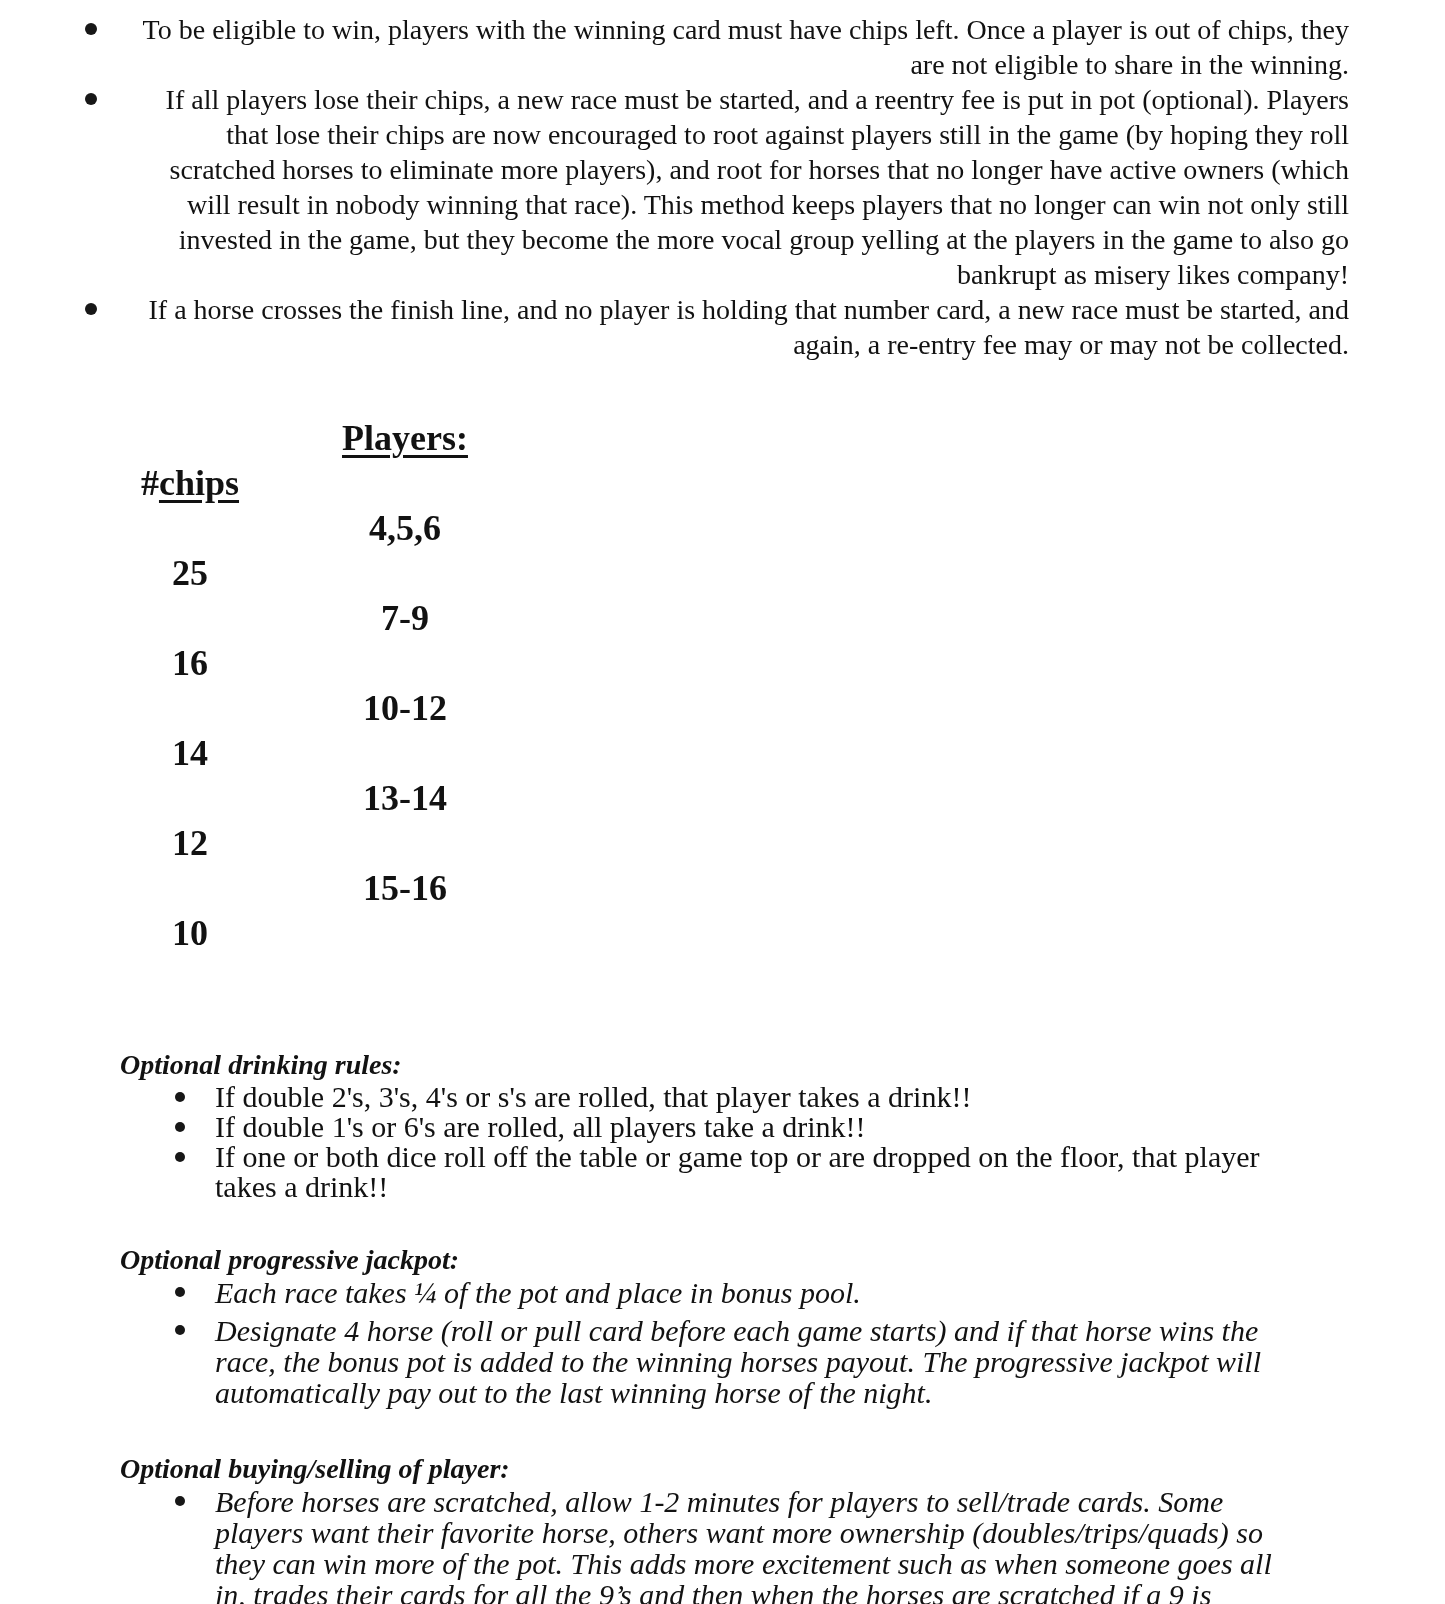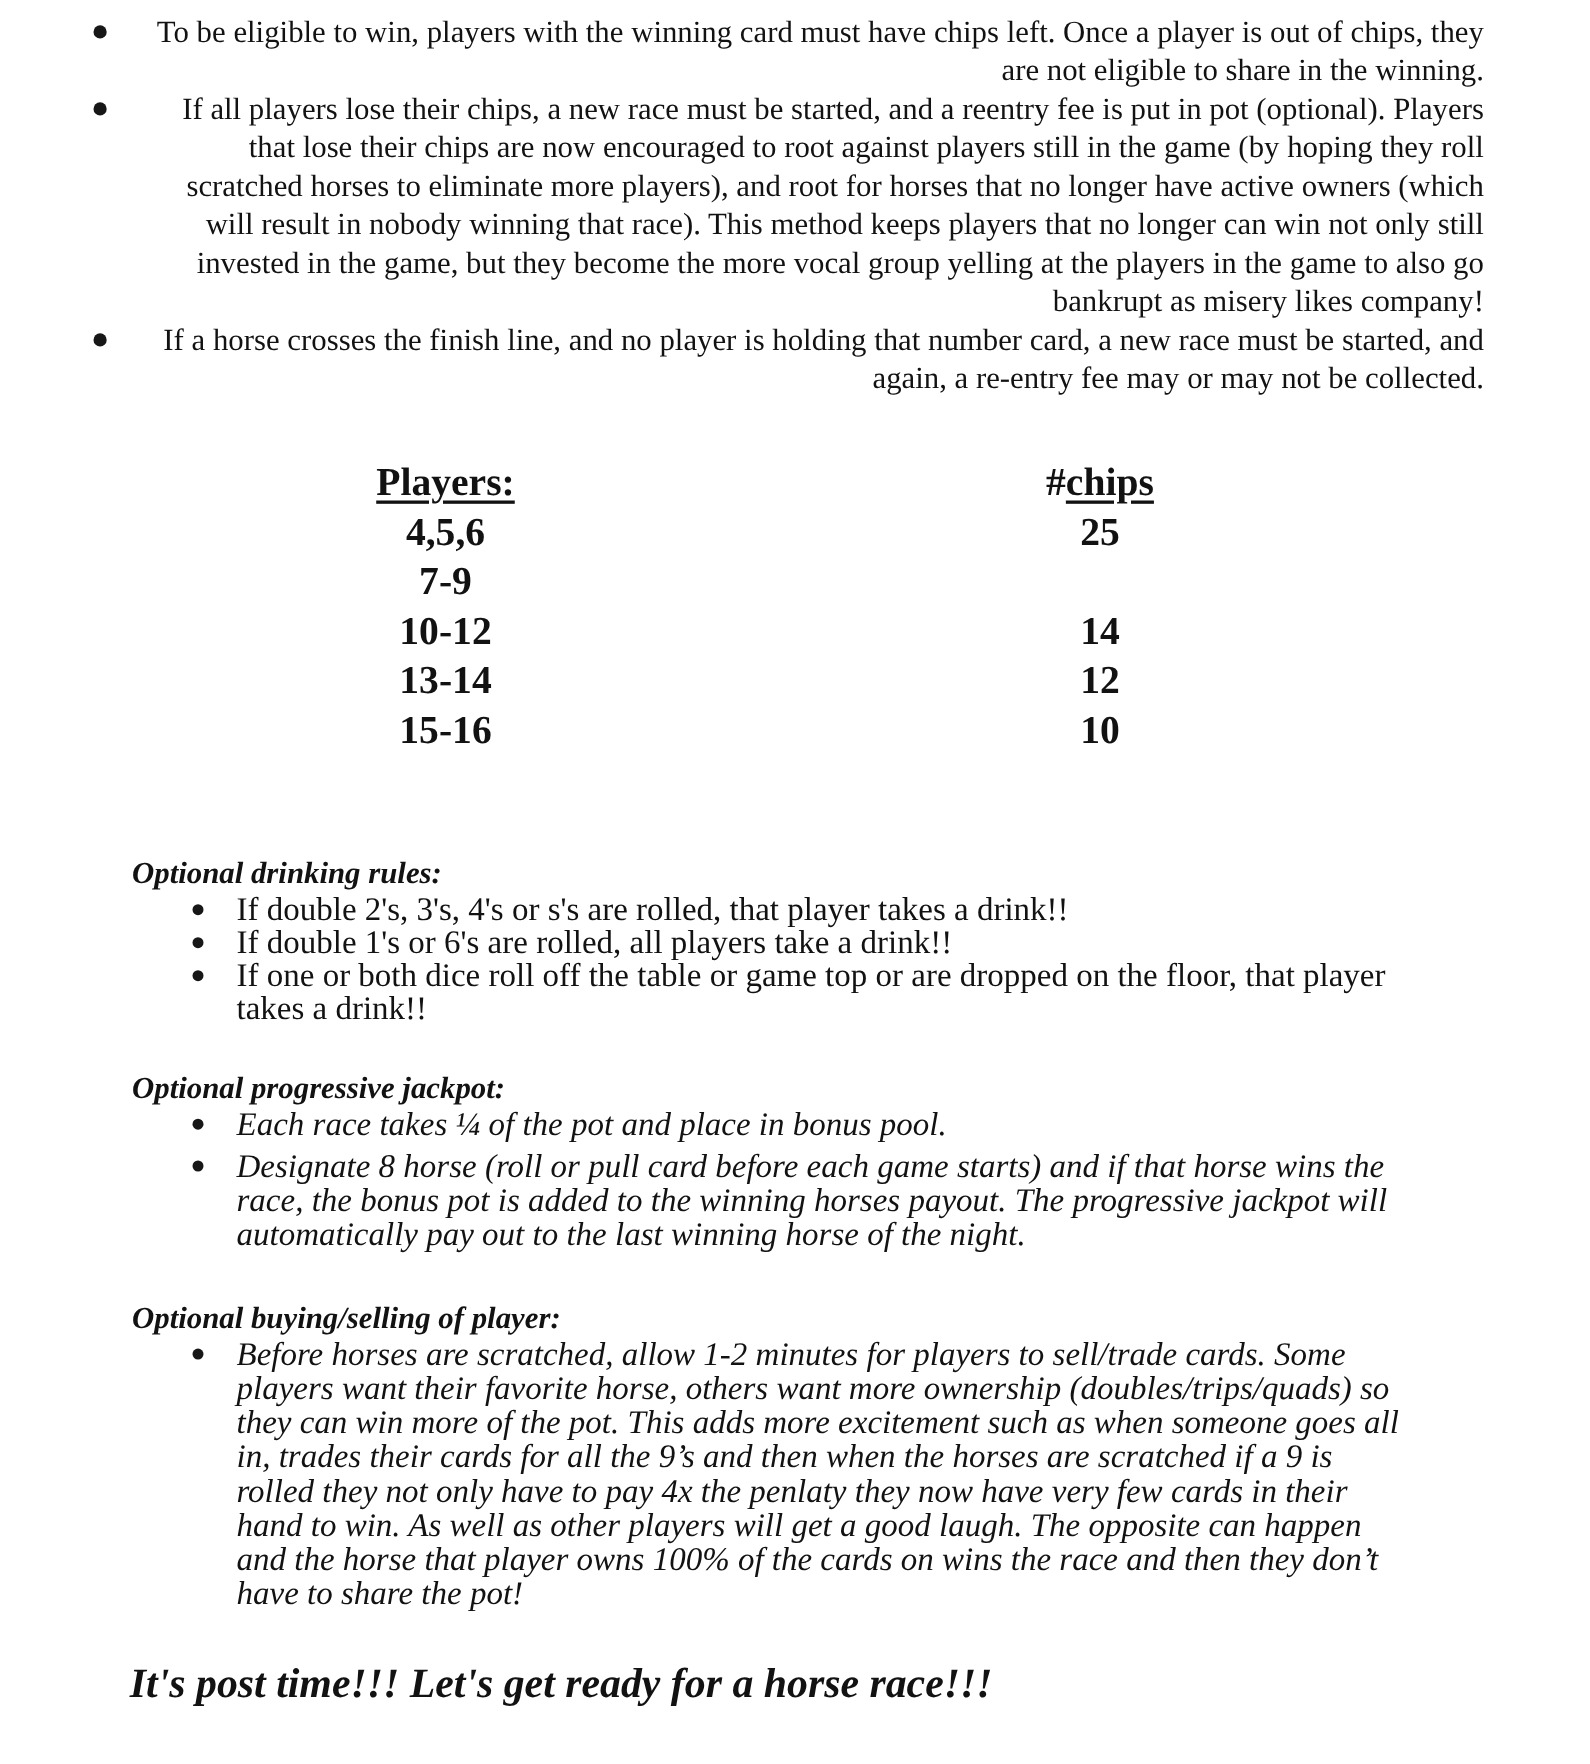--- a/index.html
+++ b/index.html
@@ -29,21 +29,21 @@
   .intro-list .dot { width: 12px; height: 12px; margin-top: 11px; }
   .intro-list .li-text {
     font-size: 28px;
     line-height: 35px;
     width: 1222px;
     text-align: right;
   }
 
   
   .chips-table { margin-top: 54px; }
-  .t-row { display: flex; }
+  .t-row { display: flex; flex-direction: column; }
   .t-cell {
     text-align: center;
     font-weight: bold;
     font-size: 36px;
     line-height: 45px;
     white-space: nowrap;
   }
   .t-c1 { width: 810px; }
   .t-c2 { width: 380px; }
   .underlined {
@@ -125,20 +125,21 @@
     </div>
     <div>
 
         <div class="t-row">
           <div class="t-cell t-c1">4,5,6</div>
           <div class="t-cell t-c2">25</div>
         </div>
 
         <div class="t-row">
           <div class="t-cell t-c1">7-9</div>
+          <div class="t-cell t-c2">16</div>
         </div>
 
         <div class="t-row">
           <div class="t-cell t-c1">10-12</div>
           <div class="t-cell t-c2">14</div>
         </div>
 
         <div class="t-row">
           <div class="t-cell t-c1">13-14</div>
           <div class="t-cell t-c2">12</div>
@@ -186,21 +187,21 @@
           <span class="marker">
             <span class="dot"></span>
           </span>
           <div class="li-text">Each race takes ¼ of the pot and place in bonus pool.</div>
         </div>
 
         <div class="li">
           <span class="marker">
             <span class="dot"></span>
           </span>
-          <div class="li-text">Designate 8 horse (roll or pull card before each game starts) and if that horse wins the race, the bonus pot is added to the winning horses payout. The progressive jackpot will automatically pay out to the last winning horse of the night.</div>
+          <div class="li-text">Designate 4 horse (roll or pull card before each game starts) and if that horse wins the race, the bonus pot is added to the winning horses payout. The progressive jackpot will automatically pay out to the last winning horse of the night.</div>
         </div>
       </div>
   </div>
 
   <div class="opt-section sec-buying">
     <h2 class="sec-heading">Optional buying/selling of player:</h2>
     <div class="sub-list">
 
         <div class="li">
           <span class="marker">

